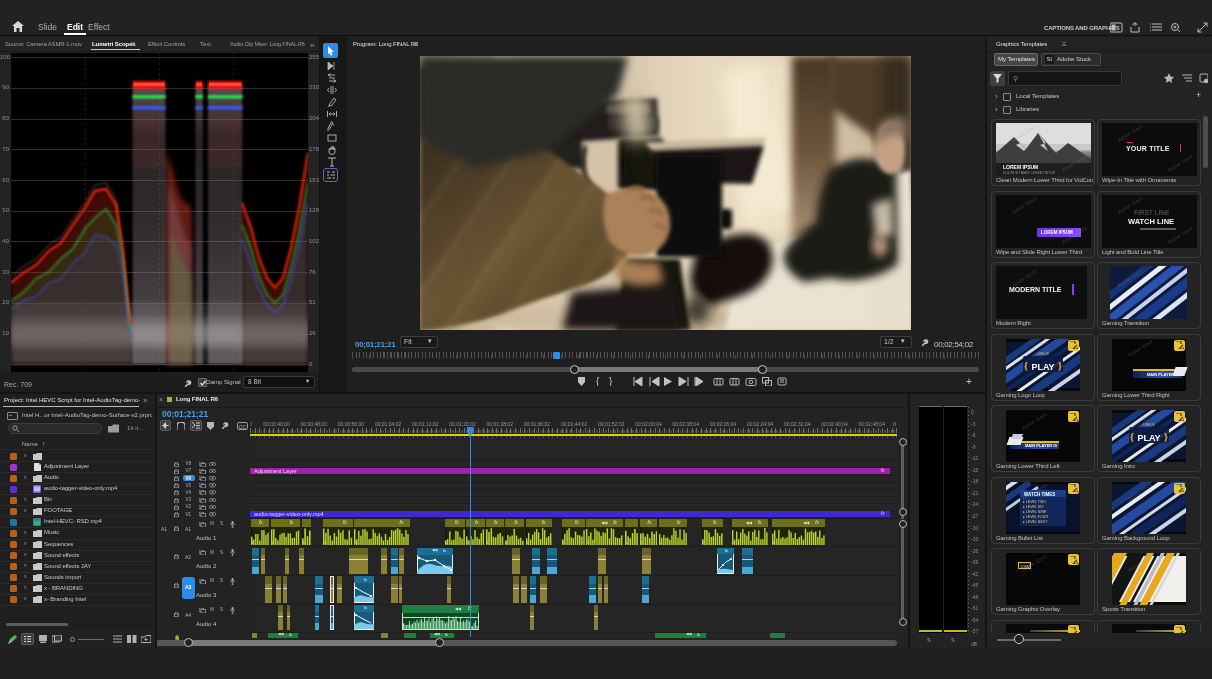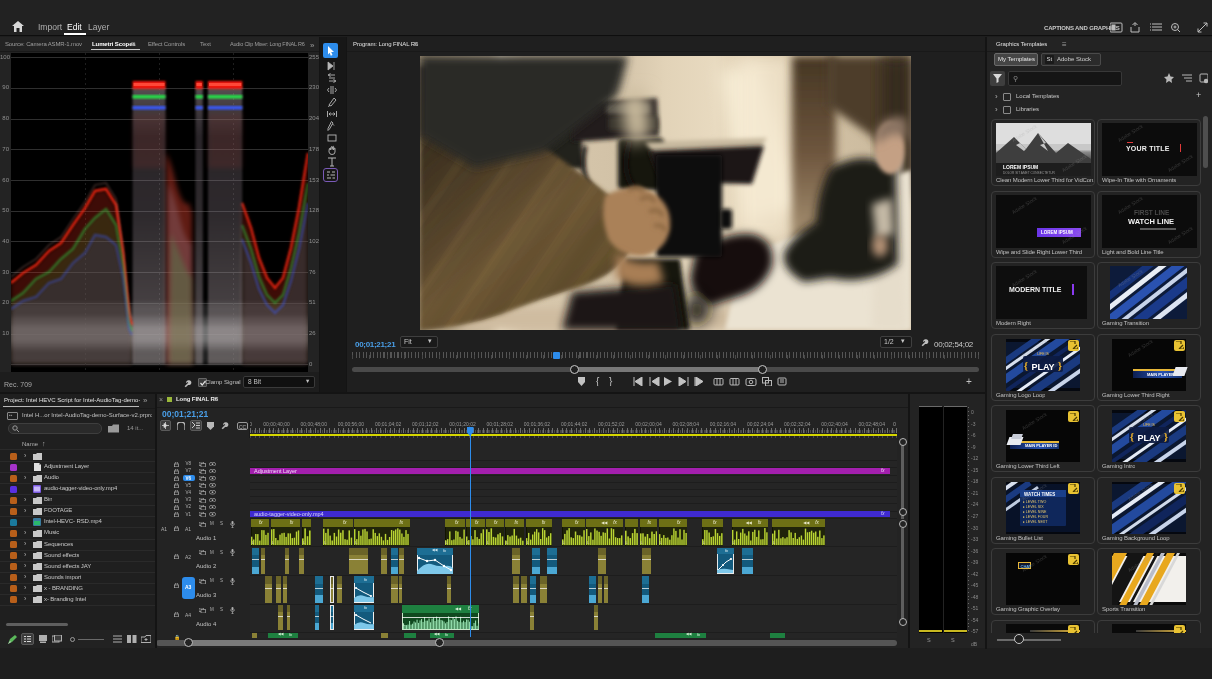--- a/index.html
+++ b/index.html
@@ -3,24 +3,24 @@
 <style>
 *{margin:0;padding:0;box-sizing:border-box;}
 html,body{width:1212px;height:679px;overflow:hidden;background:#1e1e1e;}
 body{font-family:"Liberation Sans",sans-serif;position:relative;}
 .abs{position:absolute;}
 </style></head><body>
 <div class="abs" style="left:0;top:0;width:1212px;height:36px;background:#222222;border-bottom:1px solid #0e0e0e;"></div>
 <svg class="abs" style="left:12px;top:21px;" width="12" height="11" viewBox="0 0 12 11">
     <path d="M6 0 L12 5 L10 5 L10 11 L7.5 11 L7.5 7 L4.5 7 L4.5 11 L2 11 L2 5 L0 5 Z" fill="#d8d8d8"></path>
   </svg>
-<div class="abs" style="left:38px;top:22px;font-size:8.5px;color:#b0b0b0;font-weight:normal;white-space:nowrap;">Import</div>
-<div class="abs" style="left:67px;top:22px;font-size:8.5px;color:#ffffff;font-weight:normal;white-space:nowrap;">Edit</div>
+<div class="abs" style="left:38px;top:22px;font-size:8.5px;color:#b0b0b0;font-weight:normal;white-space:nowrap;">Slide</div>
+<div class="abs" style="left:67px;top:22px;font-size:8.5px;color:#ffffff;font-weight:bold;white-space:nowrap;">Edit</div>
 <div class="abs" style="left:64px;top:33px;width:22px;height:2px;background:#ffffff;"></div>
-<div class="abs" style="left:88px;top:22px;font-size:8.5px;color:#b0b0b0;font-weight:normal;white-space:nowrap;">Layer</div>
+<div class="abs" style="left:88px;top:22px;font-size:8.5px;color:#b0b0b0;font-weight:normal;white-space:nowrap;">Effect</div>
 <div class="abs" style="left:1044px;top:25px;font-size:6px;color:#c8c8c8;font-weight:bold;white-space:nowrap;letter-spacing:-0.15px;">CAPTIONS AND GRAPHICS</div>
 <svg class="abs" style="left:1110px;top:22px;" width="100" height="12" viewBox="0 0 100 12">
 <g stroke="#bdbdbd" fill="none" stroke-width="1">
 <rect x="0" y="1" width="12" height="9" rx="1"></rect>
       <rect x="1.5" y="2.5" width="4" height="6" fill="#bdbdbd" stroke="none"></rect>
 <path d="M25 4 L25 1 M22.5 3 L25 0.5 L27.5 3 M21 5 L21 10 L29 10 L29 5"></path>
 <path d="M42 2 h10 M42 5 h10 M42 8 h10 M40 2 h1 M40 5 h1 M40 8 h1"></path>
 <circle cx="65" cy="5" r="3.5"></circle>
       <path d="M67.5 7.5 L70 10"></path>
       <path d="M63.5 5 h3 M65 3.5 v3"></path>

